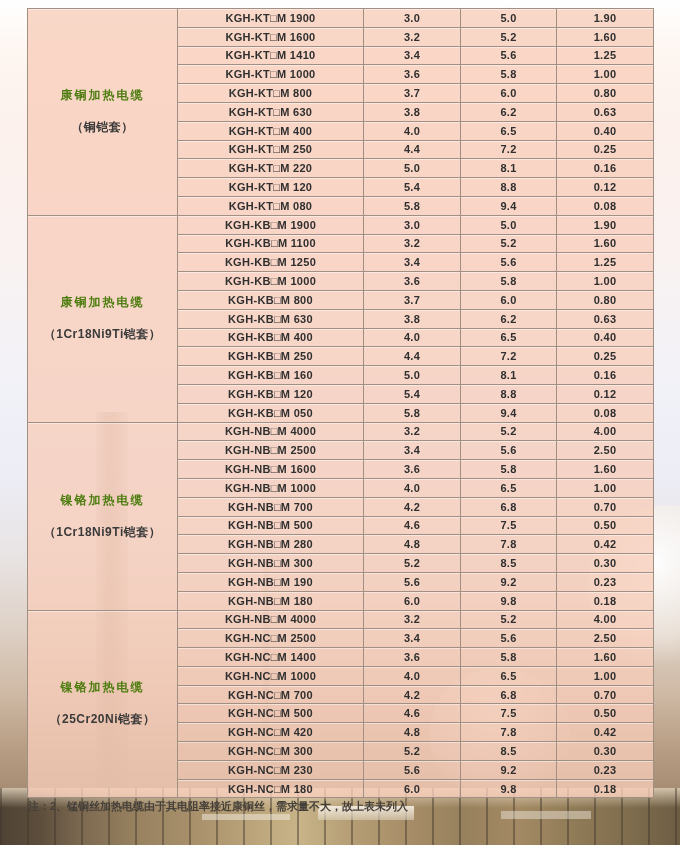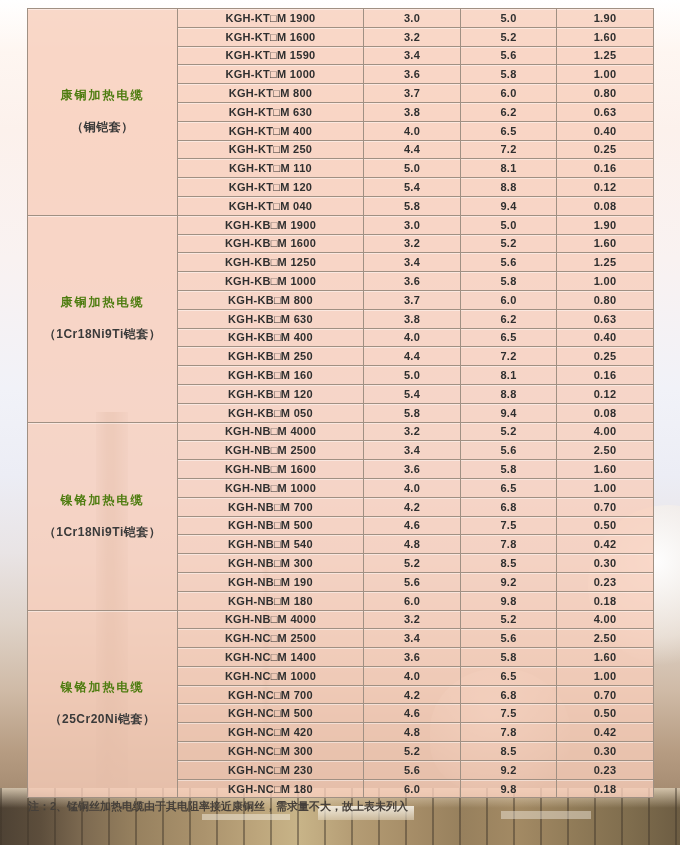--- a/index.html
+++ b/index.html
@@ -110,21 +110,21 @@
           <td class="val">5.0</td>
           <td class="val">1.90</td>
         </tr>
         <tr>
           <td class="model">KGH-KT□M 1600</td>
           <td class="val">3.2</td>
           <td class="val">5.2</td>
           <td class="val">1.60</td>
         </tr>
         <tr>
-          <td class="model">KGH-KT□M 1590</td>
+          <td class="model">KGH-KT□M 1410</td>
           <td class="val">3.4</td>
           <td class="val">5.6</td>
           <td class="val">1.25</td>
         </tr>
         <tr>
           <td class="model">KGH-KT□M 1000</td>
           <td class="val">3.6</td>
           <td class="val">5.8</td>
           <td class="val">1.00</td>
         </tr>
@@ -146,49 +146,49 @@
           <td class="val">6.5</td>
           <td class="val">0.40</td>
         </tr>
         <tr>
           <td class="model">KGH-KT□M 250</td>
           <td class="val">4.4</td>
           <td class="val">7.2</td>
           <td class="val">0.25</td>
         </tr>
         <tr>
-          <td class="model">KGH-KT□M 110</td>
+          <td class="model">KGH-KT□M 220</td>
           <td class="val">5.0</td>
           <td class="val">8.1</td>
           <td class="val">0.16</td>
         </tr>
         <tr>
           <td class="model">KGH-KT□M 120</td>
           <td class="val">5.4</td>
           <td class="val">8.8</td>
           <td class="val">0.12</td>
         </tr>
         <tr>
-          <td class="model">KGH-KT□M 040</td>
+          <td class="model">KGH-KT□M 080</td>
           <td class="val">5.8</td>
           <td class="val">9.4</td>
           <td class="val">0.08</td>
         </tr>
         <tr>
           <td rowspan="11" class="cat">
             <div class="cat-name">康铜加热电缆</div>
             <div class="cat-material">（1Cr18Ni9Ti铠套）</div>
           </td>
           <td class="model">KGH-KB□M 1900</td>
           <td class="val">3.0</td>
           <td class="val">5.0</td>
           <td class="val">1.90</td>
         </tr>
         <tr>
-          <td class="model">KGH-KB□M 1600</td>
+          <td class="model">KGH-KB□M 1100</td>
           <td class="val">3.2</td>
           <td class="val">5.2</td>
           <td class="val">1.60</td>
         </tr>
         <tr>
           <td class="model">KGH-KB□M 1250</td>
           <td class="val">3.4</td>
           <td class="val">5.6</td>
           <td class="val">1.25</td>
         </tr>
@@ -274,21 +274,21 @@
           <td class="val">6.8</td>
           <td class="val">0.70</td>
         </tr>
         <tr>
           <td class="model">KGH-NB□M 500</td>
           <td class="val">4.6</td>
           <td class="val">7.5</td>
           <td class="val">0.50</td>
         </tr>
         <tr>
-          <td class="model">KGH-NB□M 540</td>
+          <td class="model">KGH-NB□M 280</td>
           <td class="val">4.8</td>
           <td class="val">7.8</td>
           <td class="val">0.42</td>
         </tr>
         <tr>
           <td class="model">KGH-NB□M 300</td>
           <td class="val">5.2</td>
           <td class="val">8.5</td>
           <td class="val">0.30</td>
         </tr>

